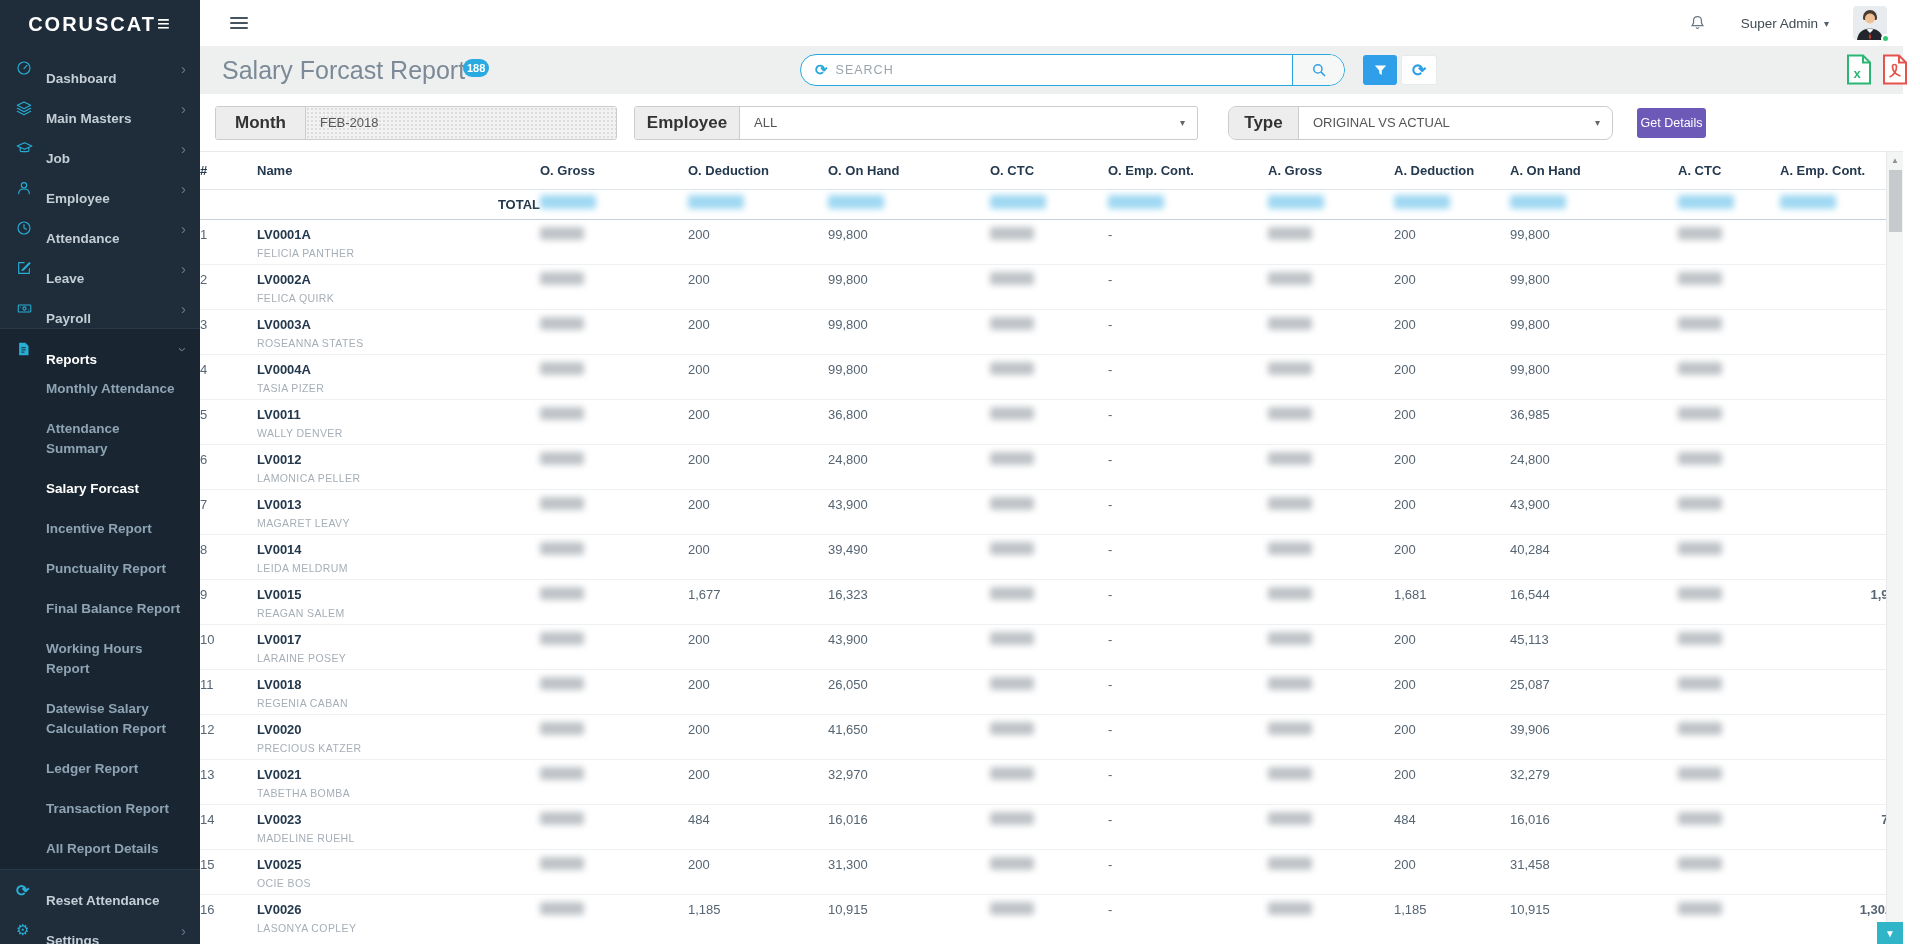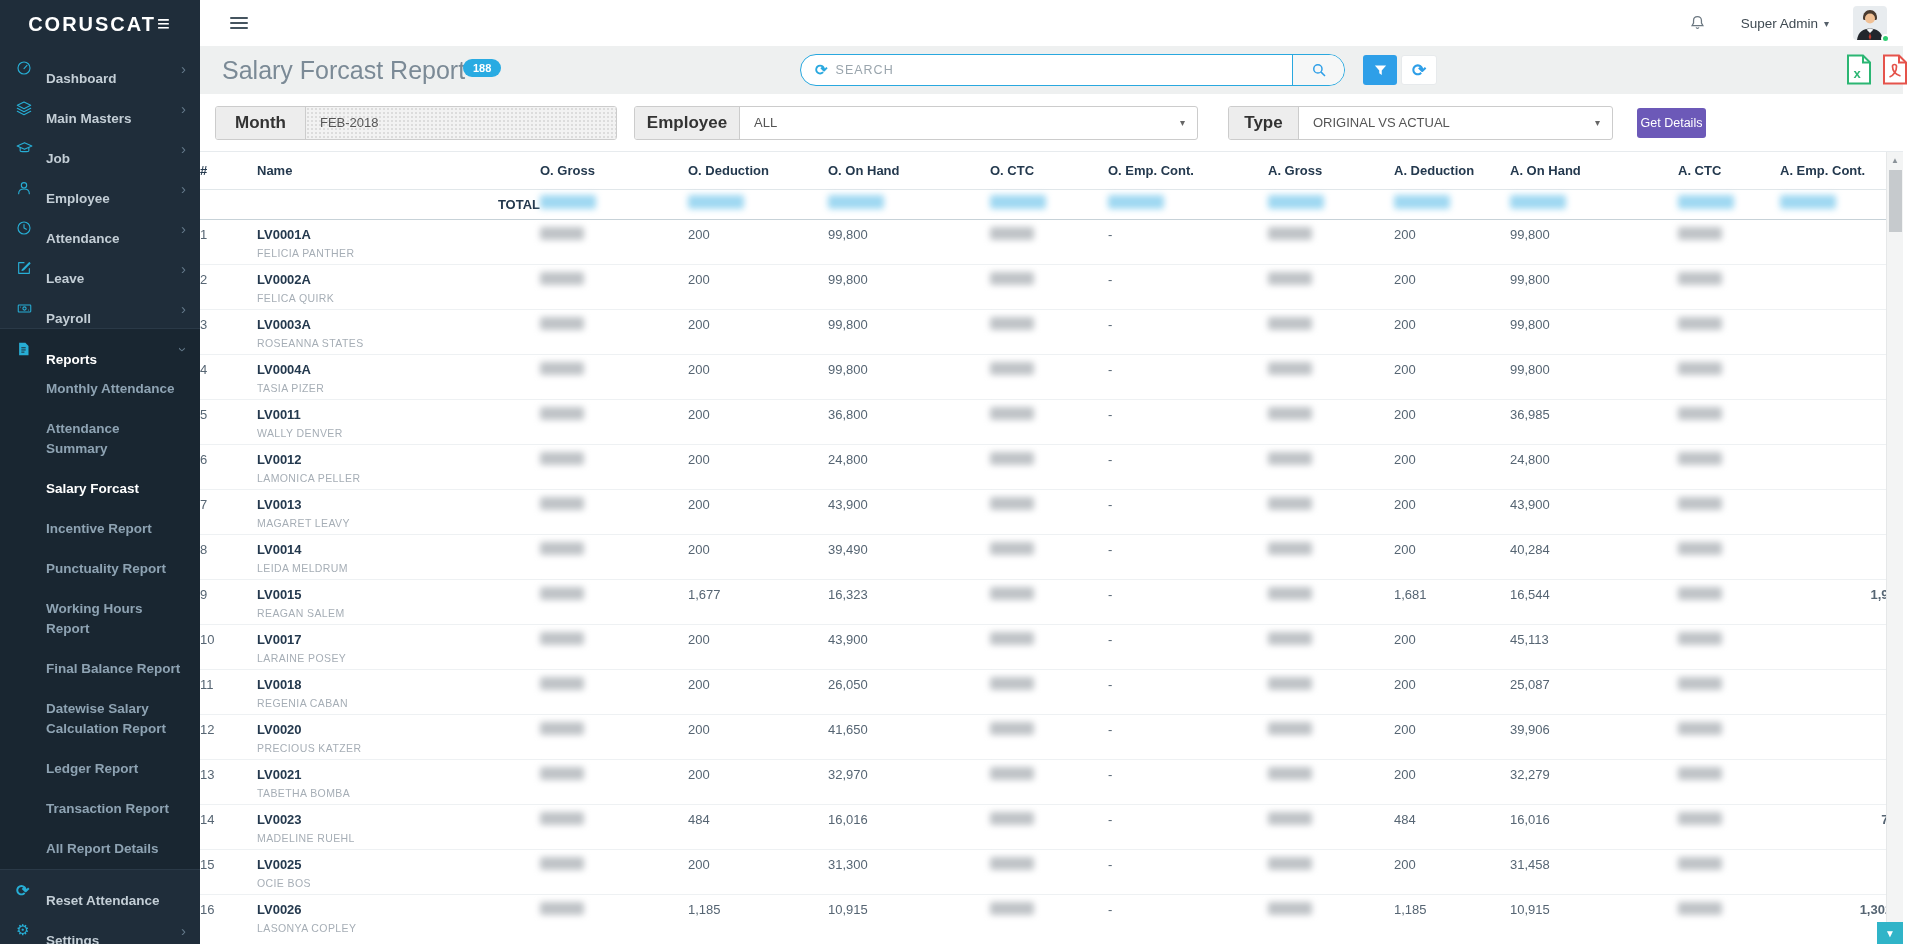--- a/index.html
+++ b/index.html
@@ -34,21 +34,21 @@
                color:#3f4a52; font-size:13.5px; }
   .user-menu .caret { font-size:10px; color:#55606a; margin-left:6px; }
   .avatar { width:34px; height:34px; border-radius:4px; position:relative; cursor:pointer; overflow:visible; }
   .avatar .dot { position:absolute; right:-3px; bottom:-3px; width:9px; height:9px; border-radius:50%;
                  background:#2ecc71; border:2px solid #fff; }
 
   .title-band { height:48px; background:#eef0f0; position:relative; }
   .page-title { position:absolute; left:22px; top:50%; transform:translateY(-50%);
                 font-size:25px; font-weight:normal; color:#7b8a96; white-space:nowrap; }
   .badge { position:absolute; left:263px; top:13px; background:#29abe2; color:#fff; font-size:11px;
-           font-weight:bold; border-radius:10px; padding:3px 10px; }
+           font-weight:bold; border-radius:10px; padding:3px 4px; }
   .search { position:absolute; left:600px; top:8px; width:545px; height:32px; background:#fff;
             border:1.5px solid #29a8df; border-radius:16px; display:flex; align-items:center; overflow:hidden; }
   .search .sync { color:#29a8df; font-size:15px; font-weight:bold; margin:0 8px 0 14px; }
   .search input { flex:1; border:none; outline:none; font-size:12.5px; letter-spacing:1px; color:#444;
                   font-family:"Liberation Sans", sans-serif; }
   .search input::placeholder { color:#9aa5ad; }
   .search-go { width:52px; height:32px; background:#f6f7f7; border:none; border-left:1.5px solid #29a8df;
                border-radius:0 16px 16px 0; cursor:pointer; display:flex; align-items:center; justify-content:center; }
   .btn-filter { position:absolute; left:1163px; top:9px; width:34px; height:30px; background:#2e9fe8;
                 border:none; border-radius:3px; cursor:pointer; display:flex; align-items:center; justify-content:center; }
@@ -62,21 +62,21 @@
   .igroup { height:34px; display:flex; border:1px solid #ccc; border-radius:3px; overflow:hidden; background:#fff; }
   .igroup .glabel { background:#ededed; border-right:1px solid #ccc; display:flex; align-items:center;
                     justify-content:center; font-size:17px; font-weight:bold; color:#333; }
   .igroup .gvalue { display:flex; align-items:center; font-size:13px; color:#555; padding-left:14px; position:relative; }
   .gvalue.disabled { background-color:#f2f2f2;
         background-image:radial-gradient(#dcdcdc 1px, transparent 1px); background-size:4px 4px; }
   .gvalue.select { cursor:pointer; }
   .gvalue.select .caret { position:absolute; right:12px; color:#666; font-size:10px; }
   .g-month { margin-left:15px; width:402px; } .g-month .glabel { width:90px; } .g-month .gvalue { flex:1; }
   .g-emp { margin-left:17px; width:564px; } .g-emp .glabel { width:105px; } .g-emp .gvalue { flex:1; }
-  .g-type { margin-left:30px; width:385px; } .g-type .glabel { width:70px; } .g-type .gvalue { flex:1; }
+  .g-type { margin-left:30px; width:385px;border-radius:8px; } .g-type .glabel { width:70px; } .g-type .gvalue { flex:1; }
   .btn-get { margin-left:24px; width:69px; height:30px; background:#6c59b8; color:#fff; border:none;
              border-radius:3px; font-size:12.5px; cursor:pointer; font-family:"Liberation Sans", sans-serif; }
 
   
   .table-wrap { flex:1; position:relative; overflow:hidden; background:#fff; }
   table.report { border-collapse:collapse; table-layout:fixed; width:1703px; }
   table.report th { height:37px; text-align:left; vertical-align:middle; font-size:13px; font-weight:bold;
                     color:#24394e; border-bottom:1px solid #e1e7ea; padding:0; cursor:pointer; white-space:nowrap; }
   th.th-num { padding-left:9px; }
   th.th-last { padding-left:48px; }
@@ -205,25 +205,25 @@
           <div class="sub-item active">
             <span class="lbl">Salary Forcast</span>
           </div>
           <div class="sub-item">
             <span class="lbl">Incentive Report</span>
           </div>
           <div class="sub-item">
             <span class="lbl">Punctuality Report</span>
           </div>
           <div class="sub-item">
+            <span class="lbl">Final Balance Report</span>
+          </div>
+          <div class="sub-item">
             <span class="lbl">Working Hours
 Report</span>
-          </div>
-          <div class="sub-item">
-            <span class="lbl">Final Balance Report</span>
           </div>
           <div class="sub-item">
             <span class="lbl">Datewise Salary
 Calculation Report</span>
           </div>
           <div class="sub-item">
             <span class="lbl">Ledger Report</span>
           </div>
           <div class="sub-item">
             <span class="lbl">Transaction Report</span>

